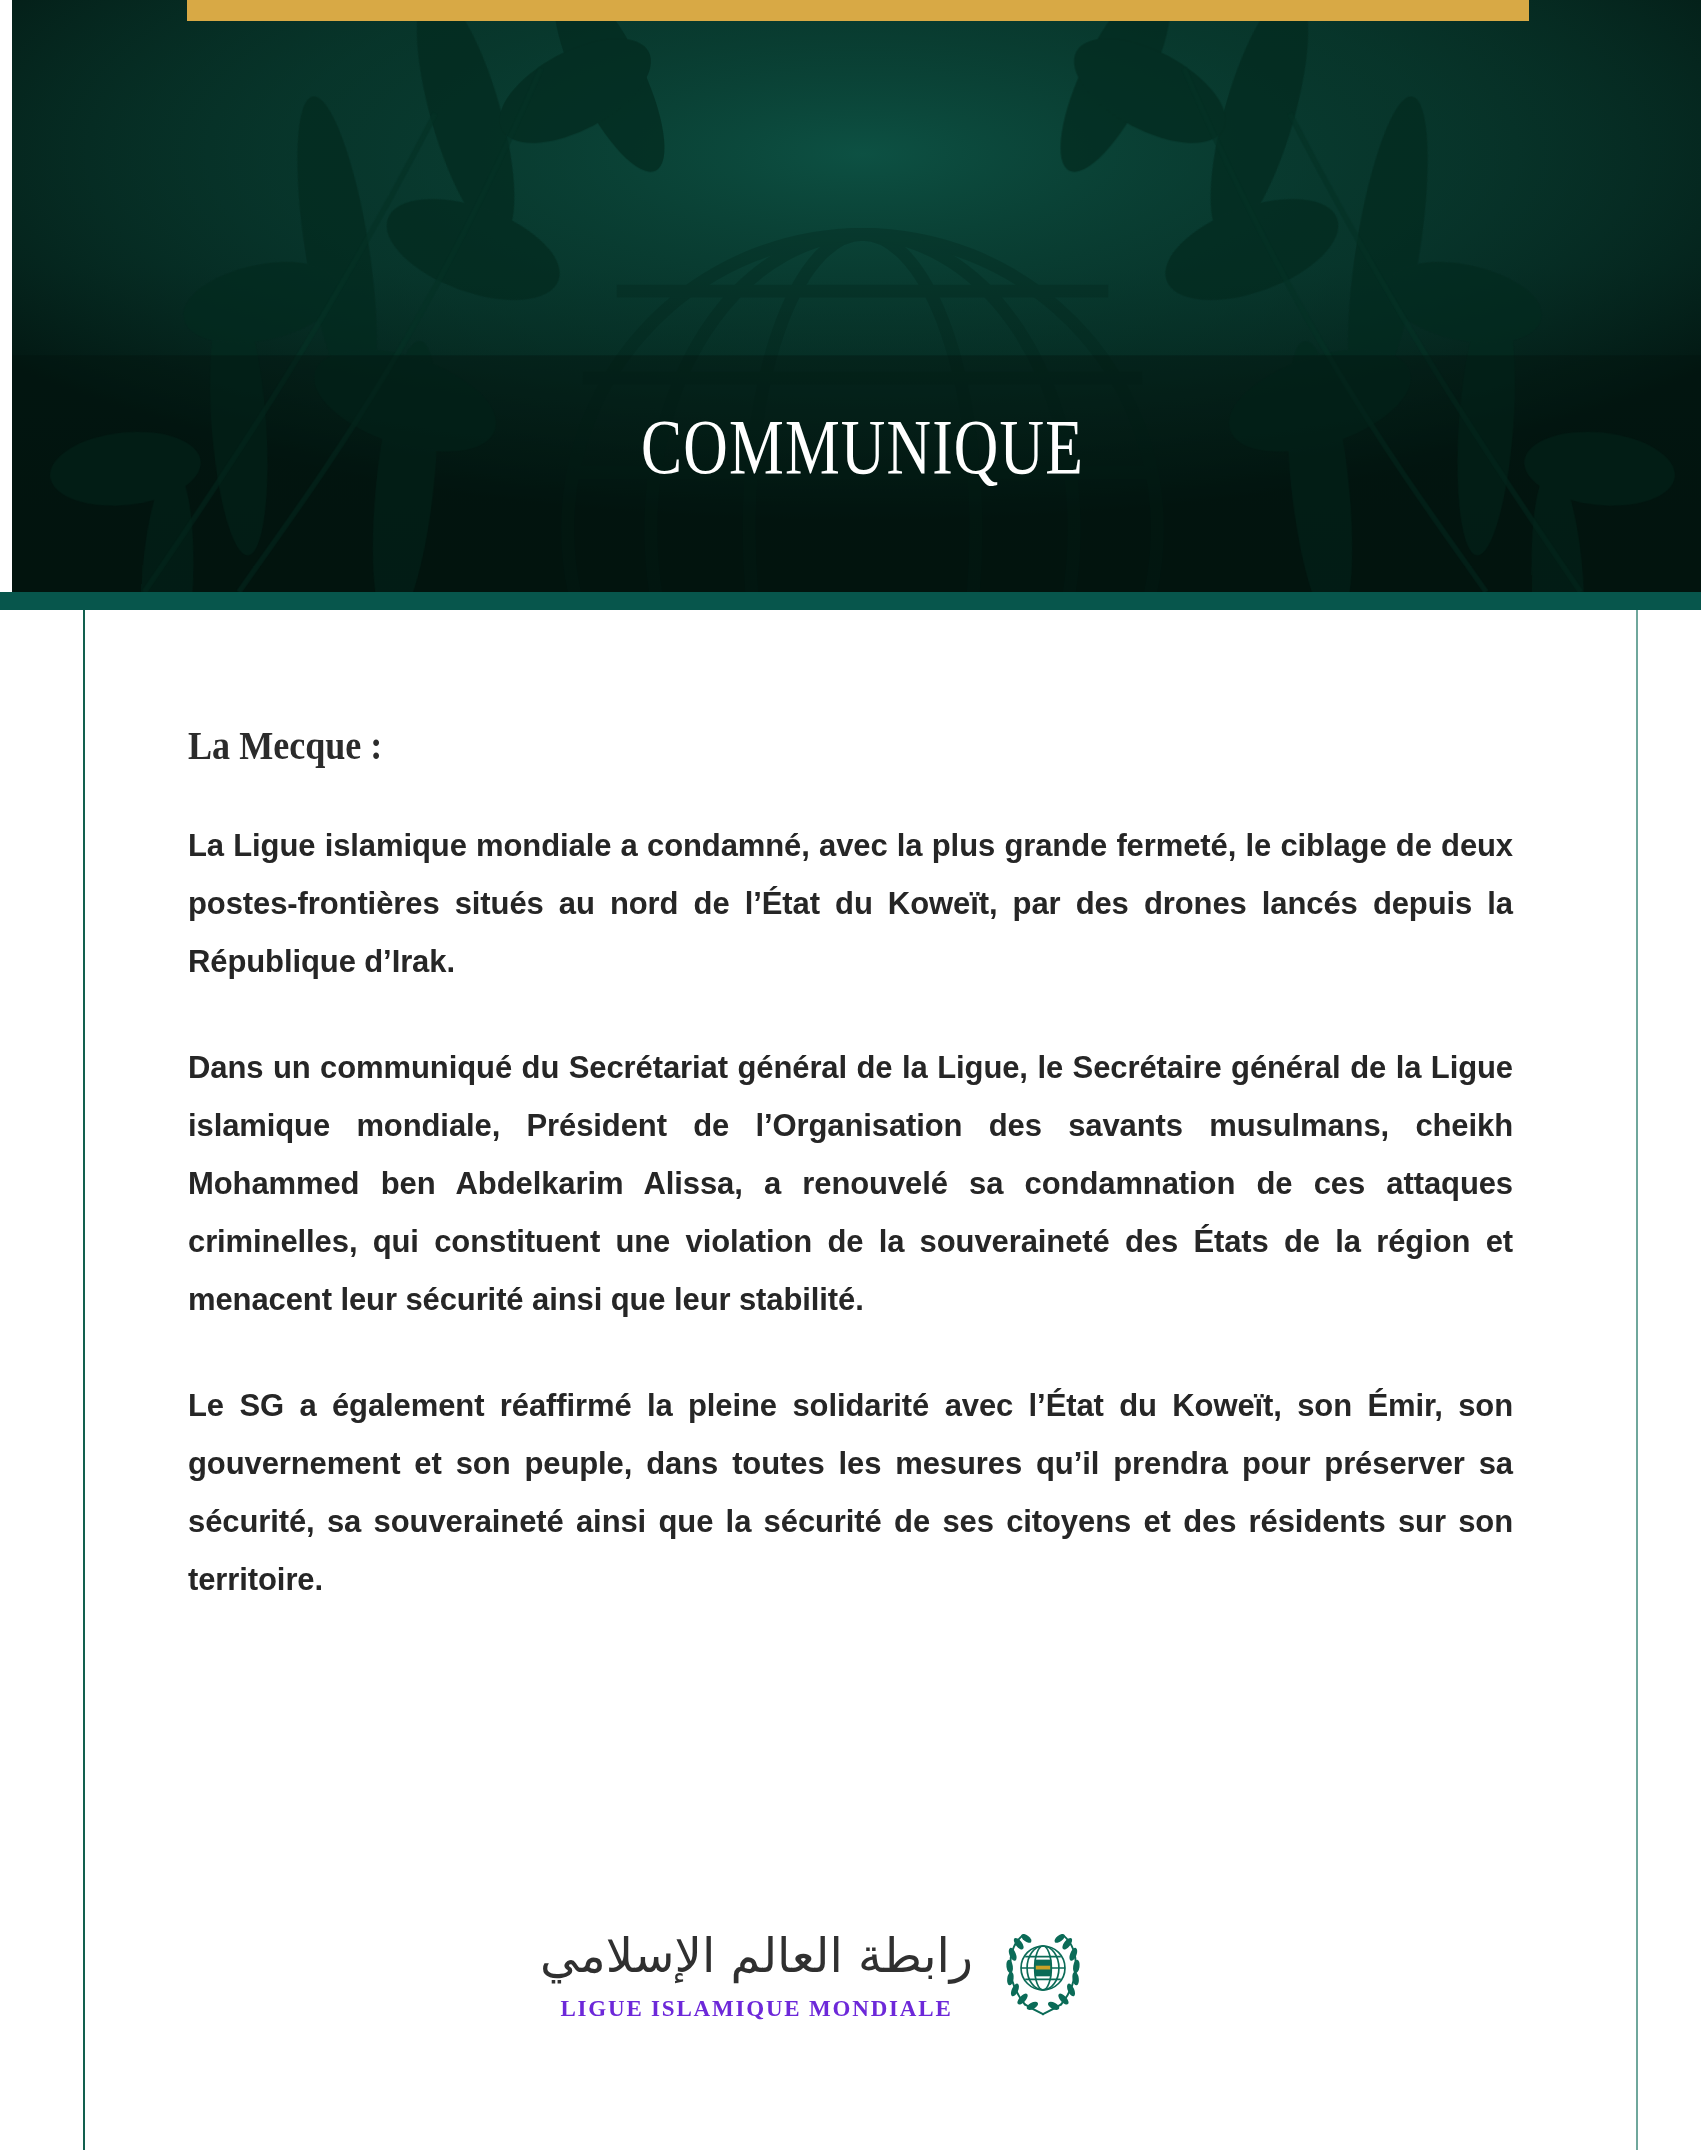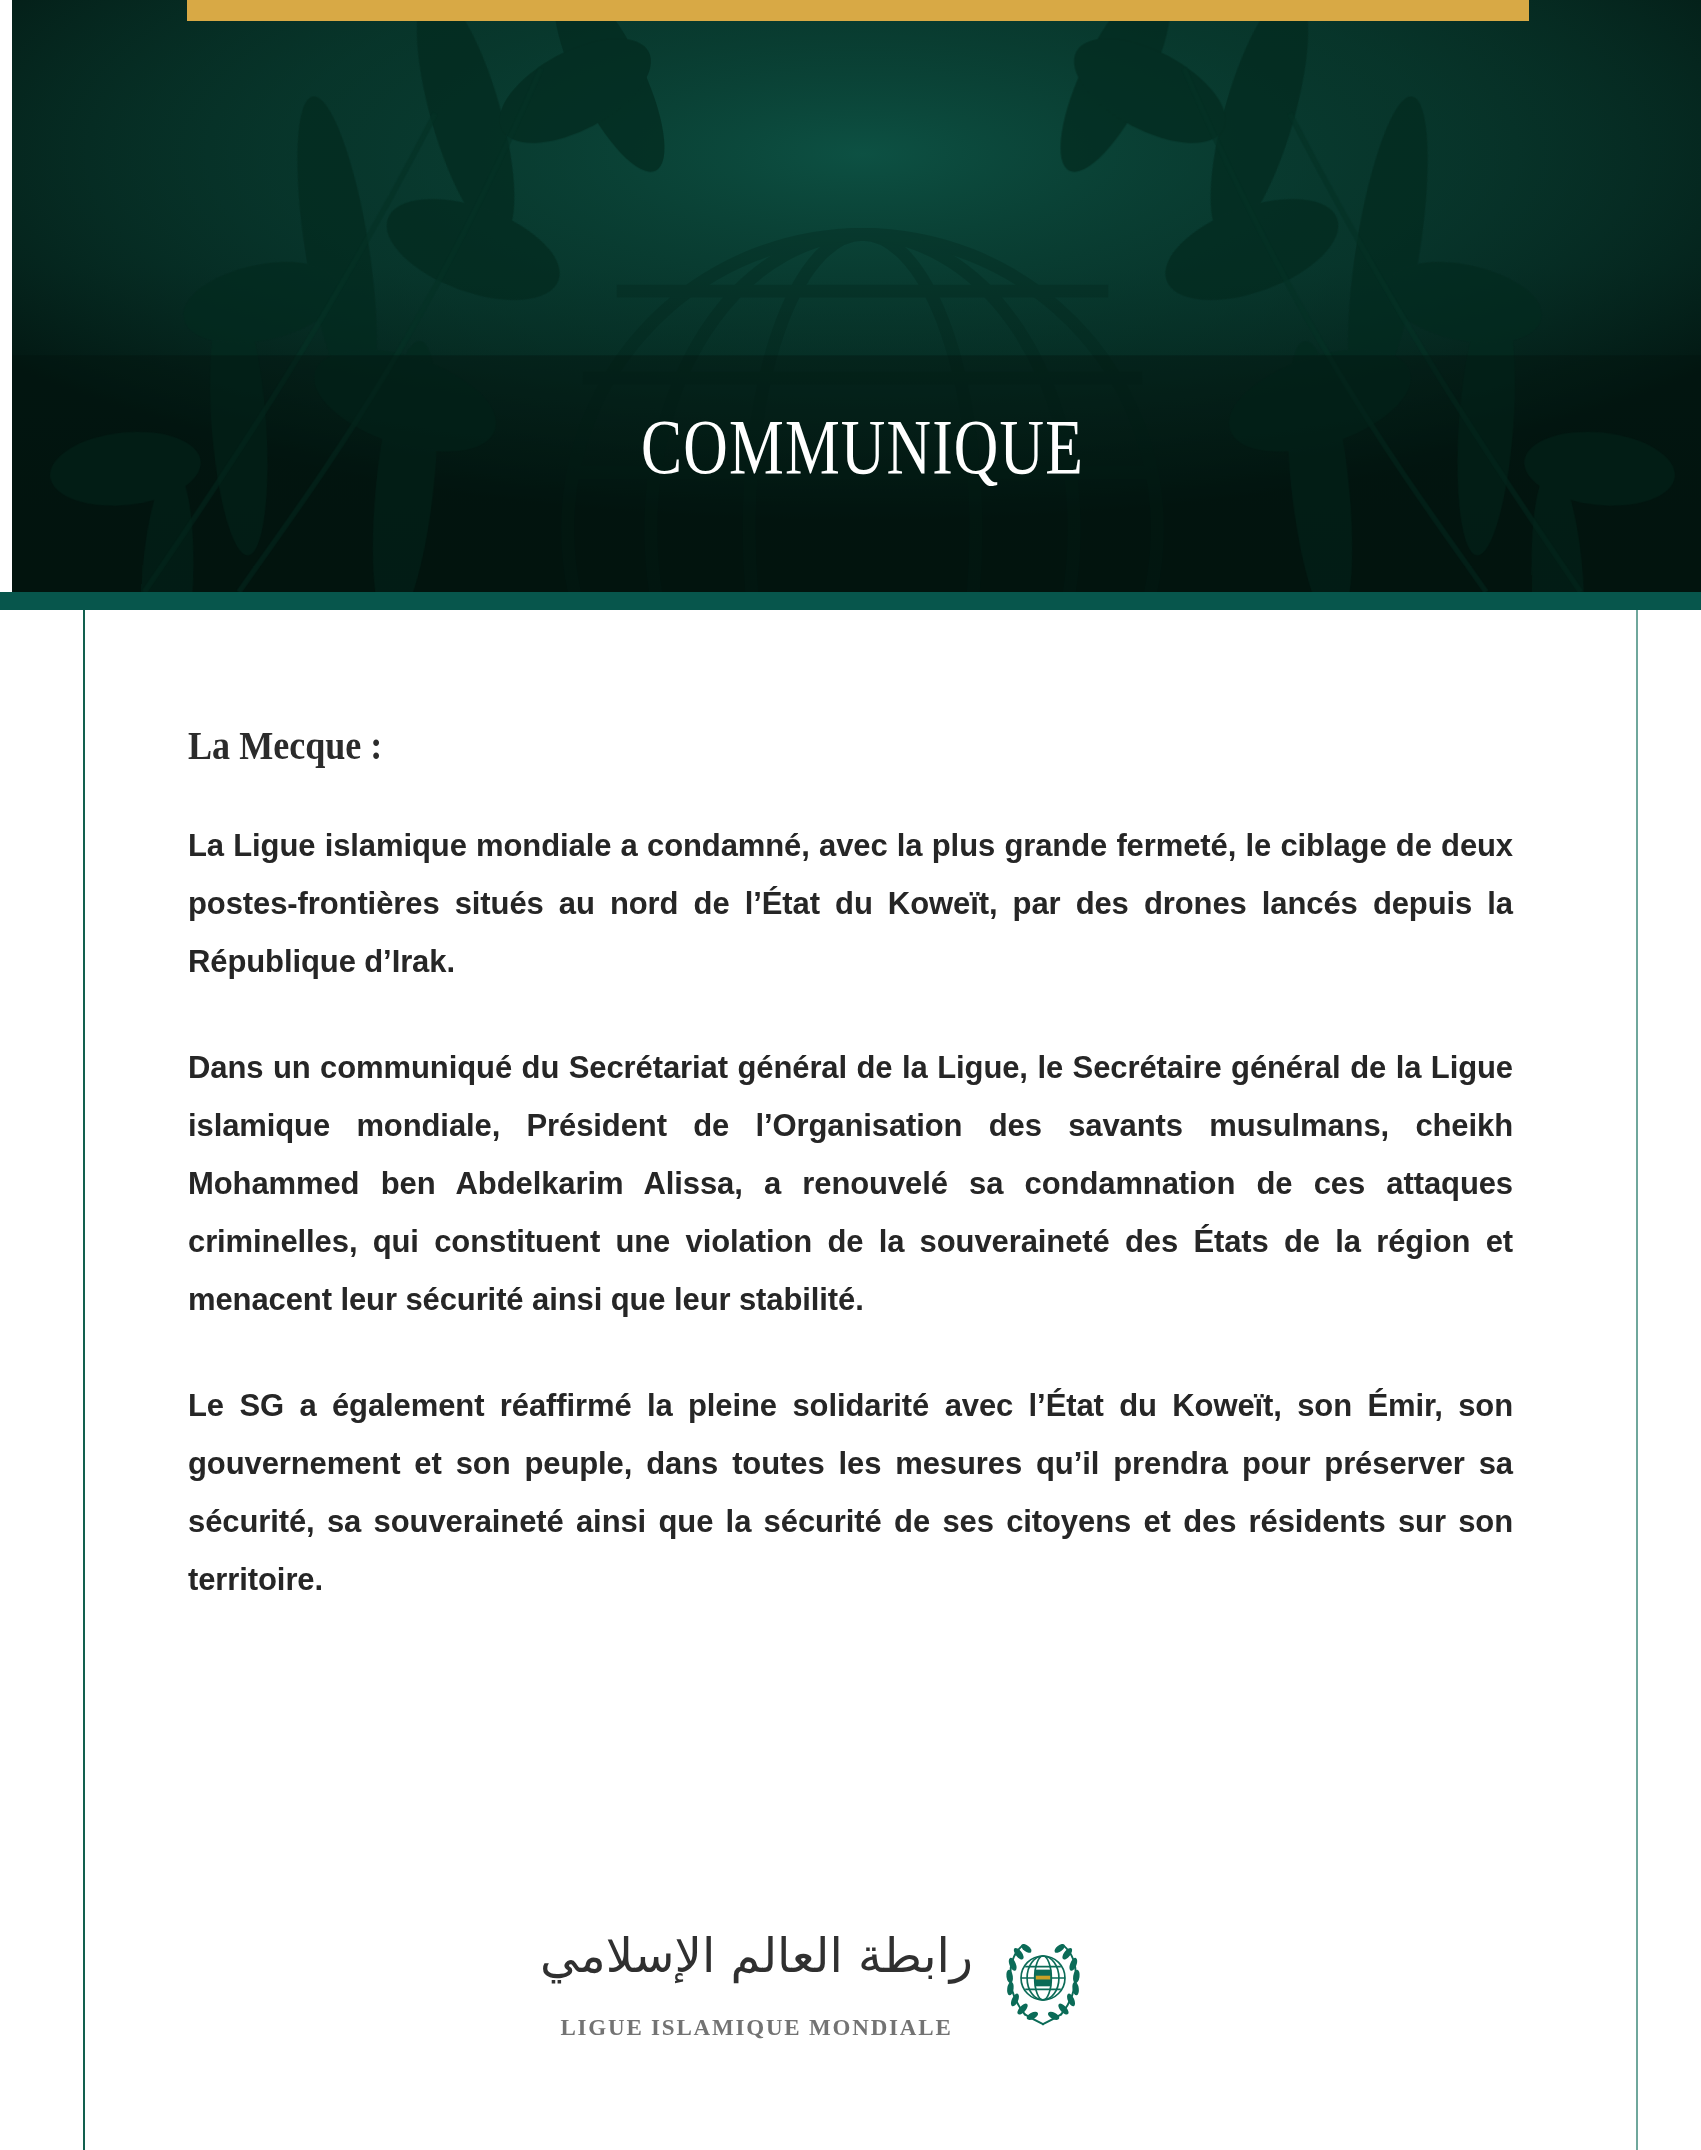--- a/index.html
+++ b/index.html
@@ -156,23 +156,23 @@
     white-space: nowrap;
     font-weight: 400;
   }
 
   .logo-latin {
     font-family: "Liberation Serif", "DejaVu Serif", serif;
     font-weight: 700;
     font-size: 23px;
     line-height: 29px;
     letter-spacing: 1.8px;
-    color: #737373;
+    color: #6d28d9;
     white-space: nowrap;
-    margin-top: 21px;
+    margin-top: 2px;
   }
 
   .logo-emblem {
     width: 88px;
     height: 94px;
     flex: 0 0 auto;
   }
 </style>
 </head>
 <body>

